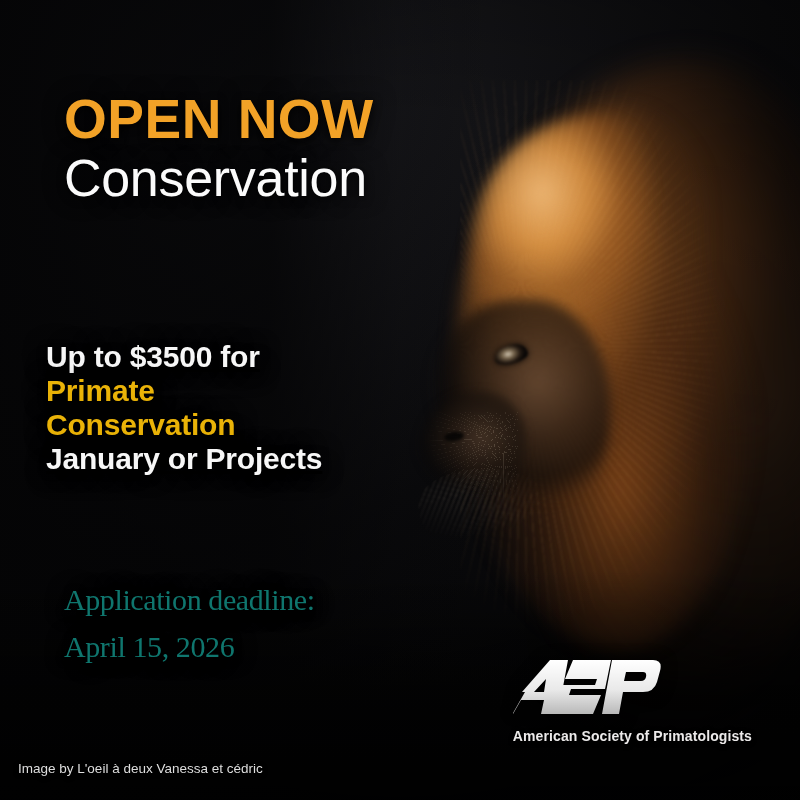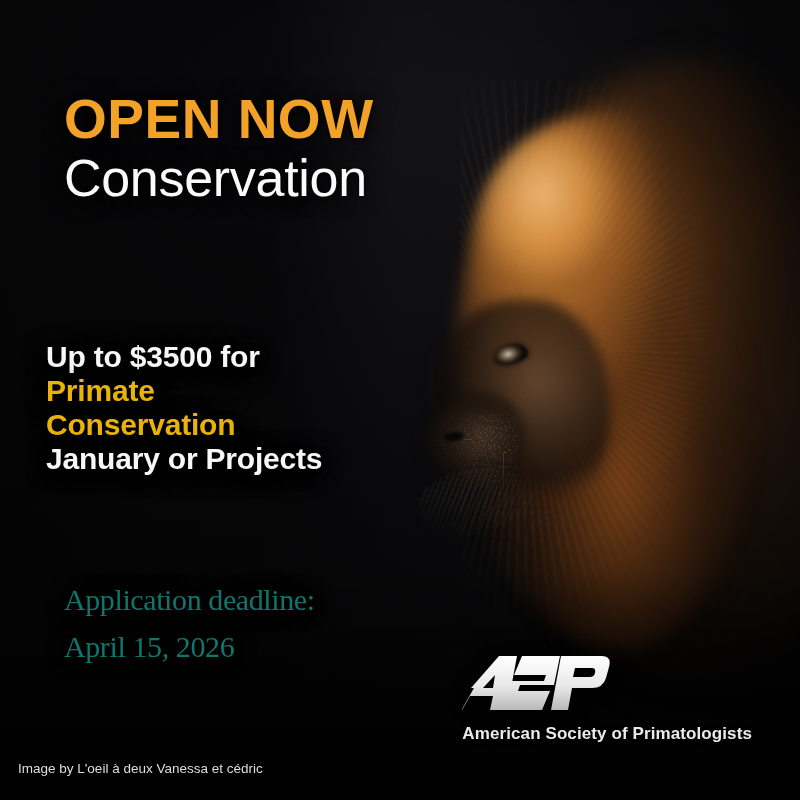--- a/index.html
+++ b/index.html
@@ -215,21 +215,21 @@
     color:#0f766e;
   }
 
   
   .logo { position:absolute; right:48px; bottom:56px; text-align:center; }
   .logo-mark { display:block; filter:drop-shadow(0 2px 8px rgba(0,0,0,.9)); }
   .logo-tagline {
     margin-top:13px;
     font-family:"Liberation Sans", sans-serif;
     font-weight:700;
-    font-size:17px;
+    font-size:14px;
     letter-spacing:.1px;
     color:#eceaea;
     white-space:nowrap;
     text-shadow:0 1px 5px rgba(0,0,0,.9);
   }
 
   
   .credit {
     position:absolute; left:18px; bottom:24px;
     font-family:"Liberation Sans", sans-serif;

